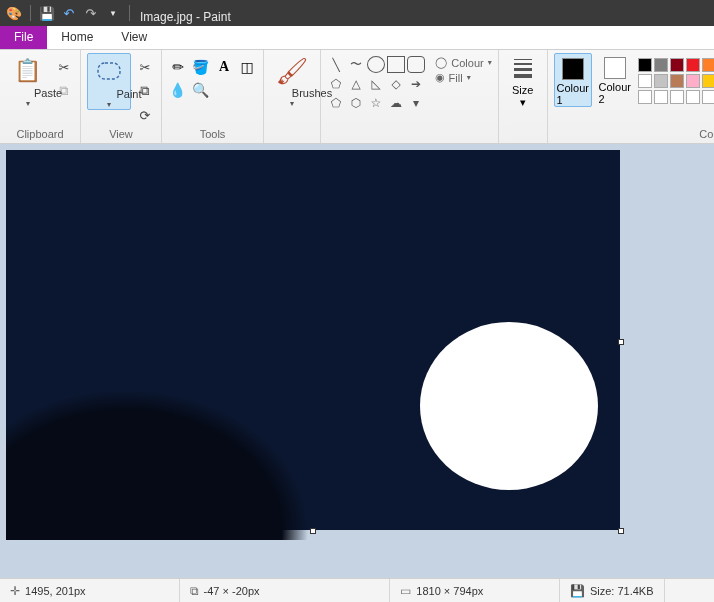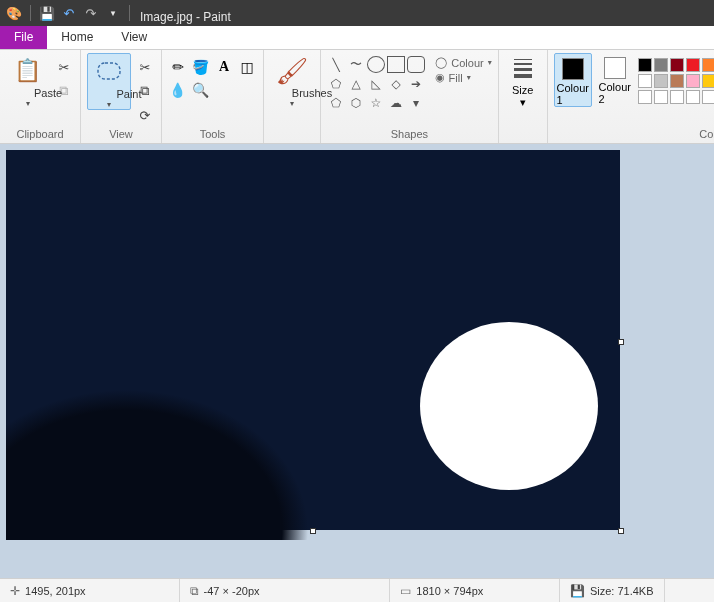--- a/index.html
+++ b/index.html
@@ -169,21 +169,20 @@
             <span>Colour</span>
             <span style="font-size:8px">▾</span>
           </div>
         <div class="row">
             <span>◉</span>
             <span>Fill</span>
             <span style="font-size:8px">▾</span>
           </div>
       </div>
     </div>
-    <div class="group-label">Shapes</div>
   </div>
 
   <div class="group">
     <div class="group-body">
       <div class="sizebtn">
         <div class="bars">
           <div style="width:18px;height:1px"></div>
             <div style="width:18px;height:2px"></div>
             <div style="width:18px;height:3px"></div>
             <div style="width:18px;height:4px"></div>

